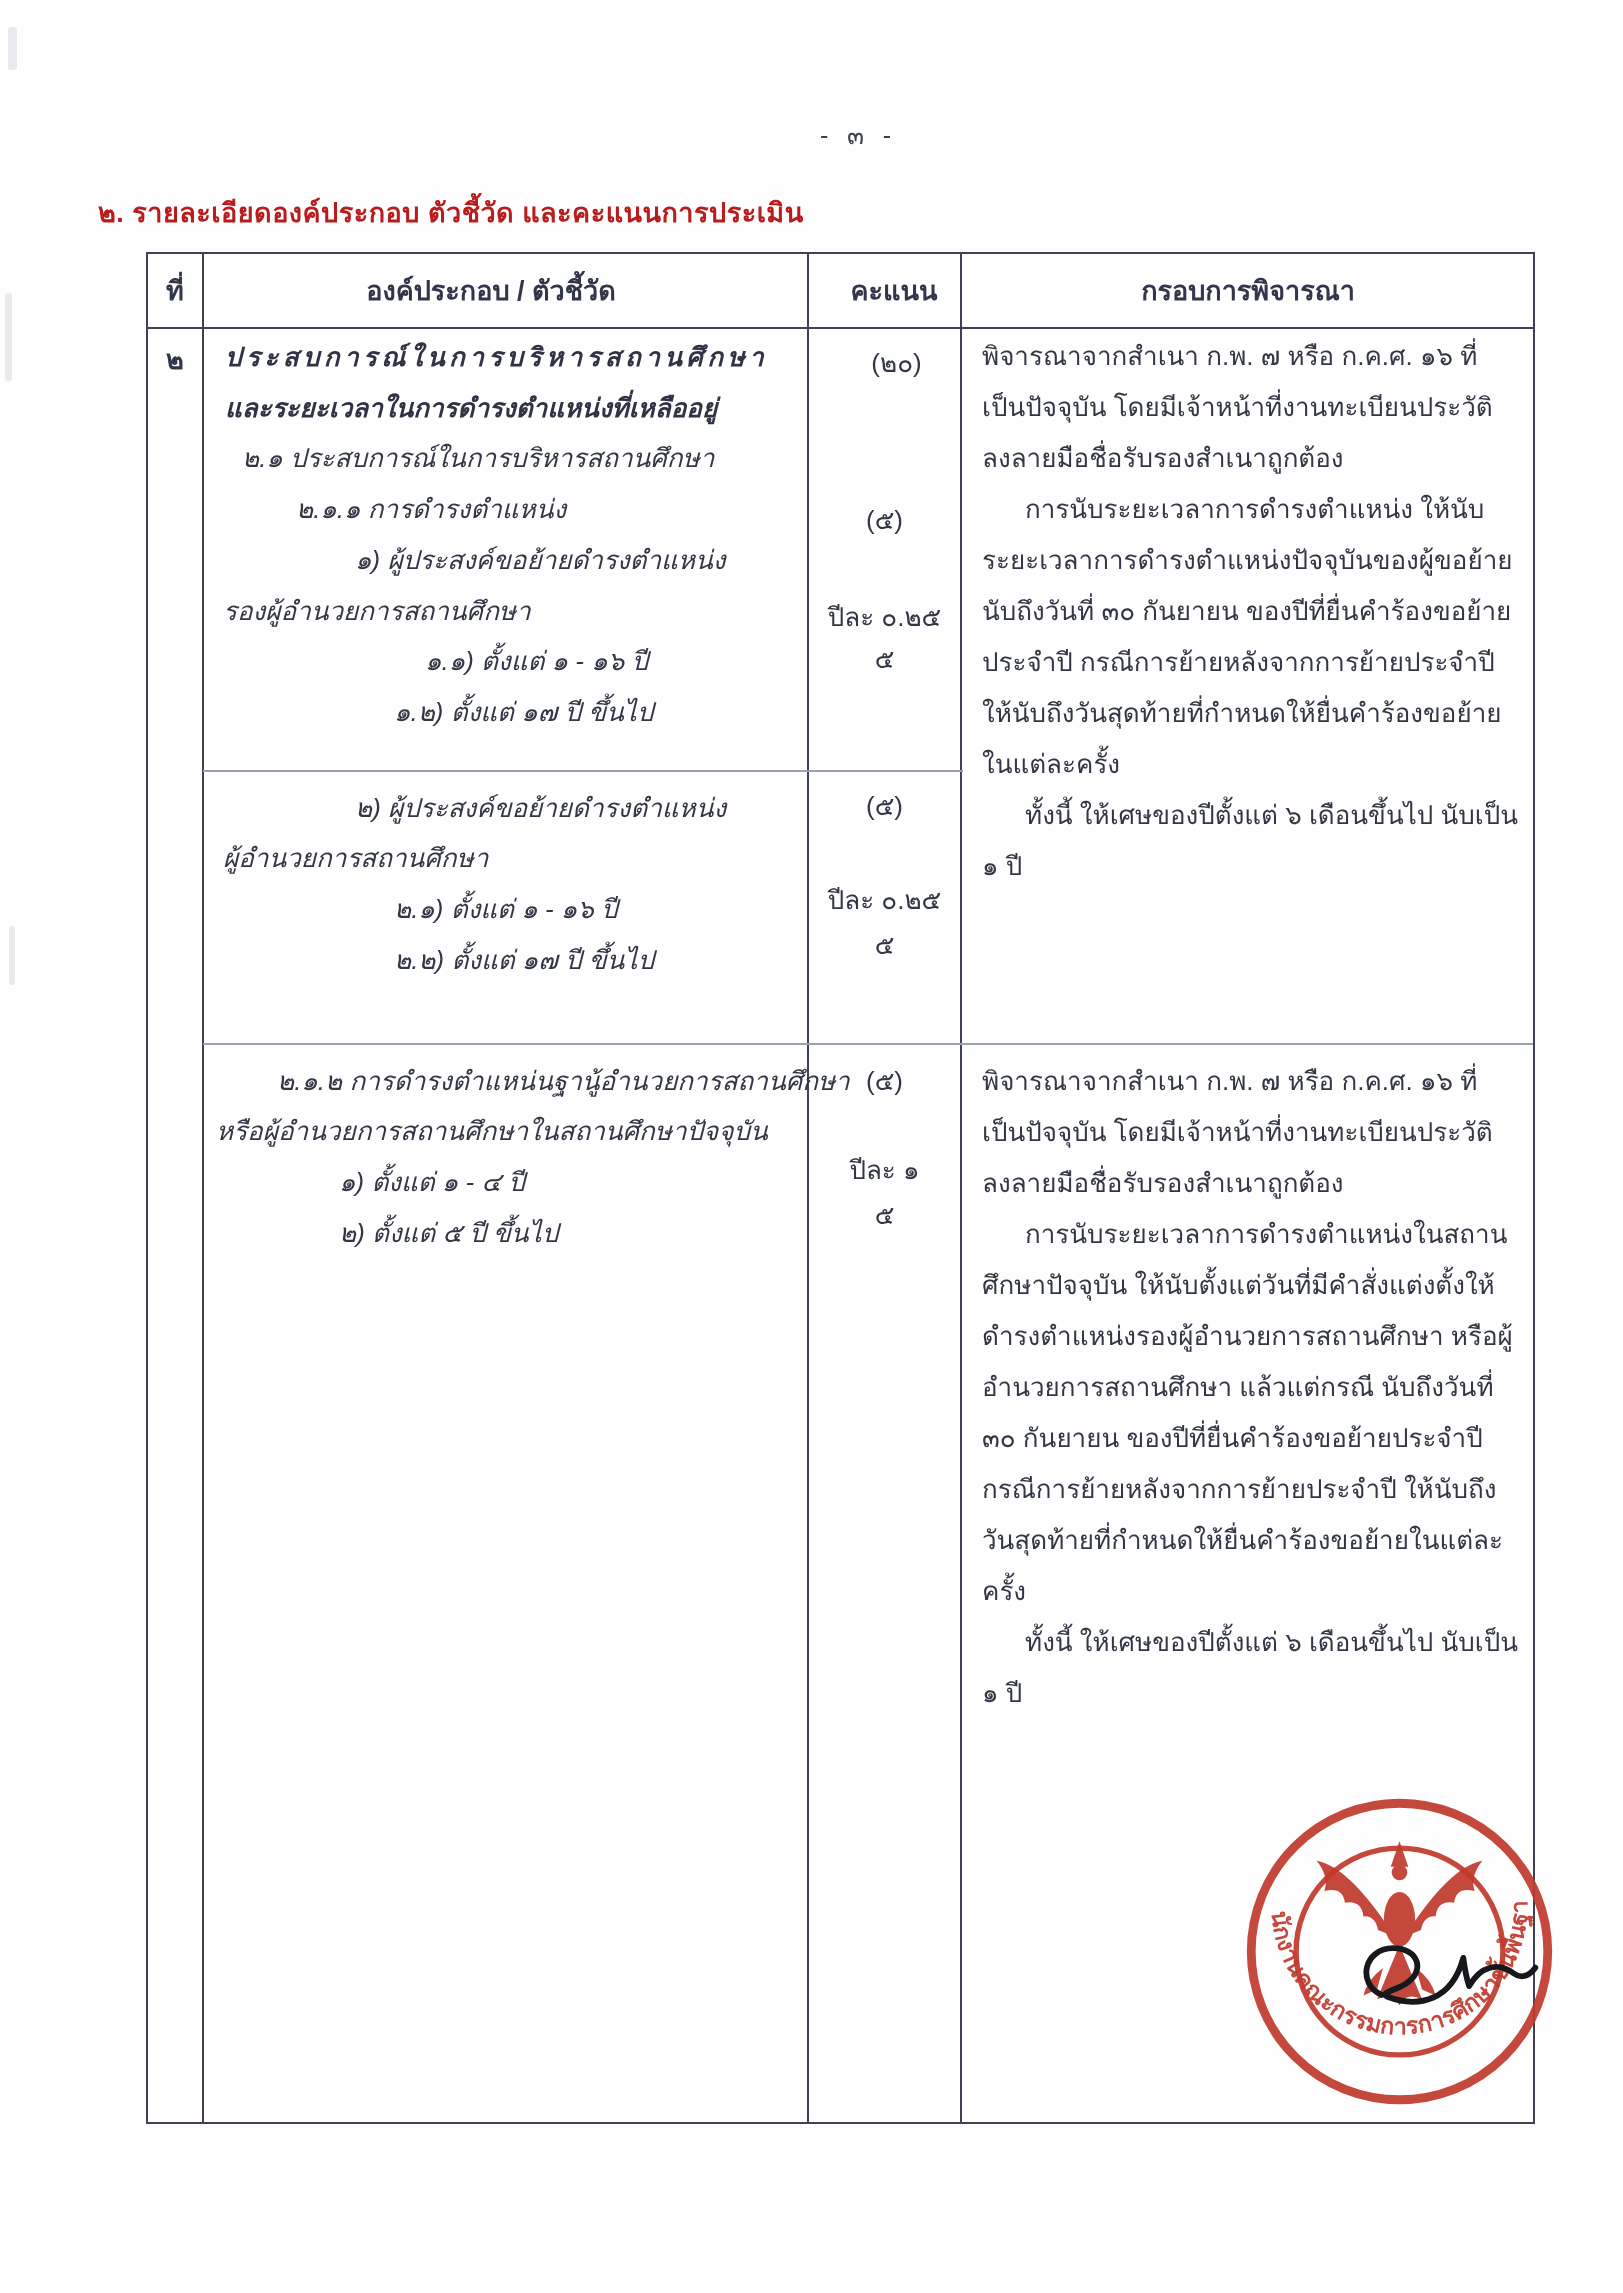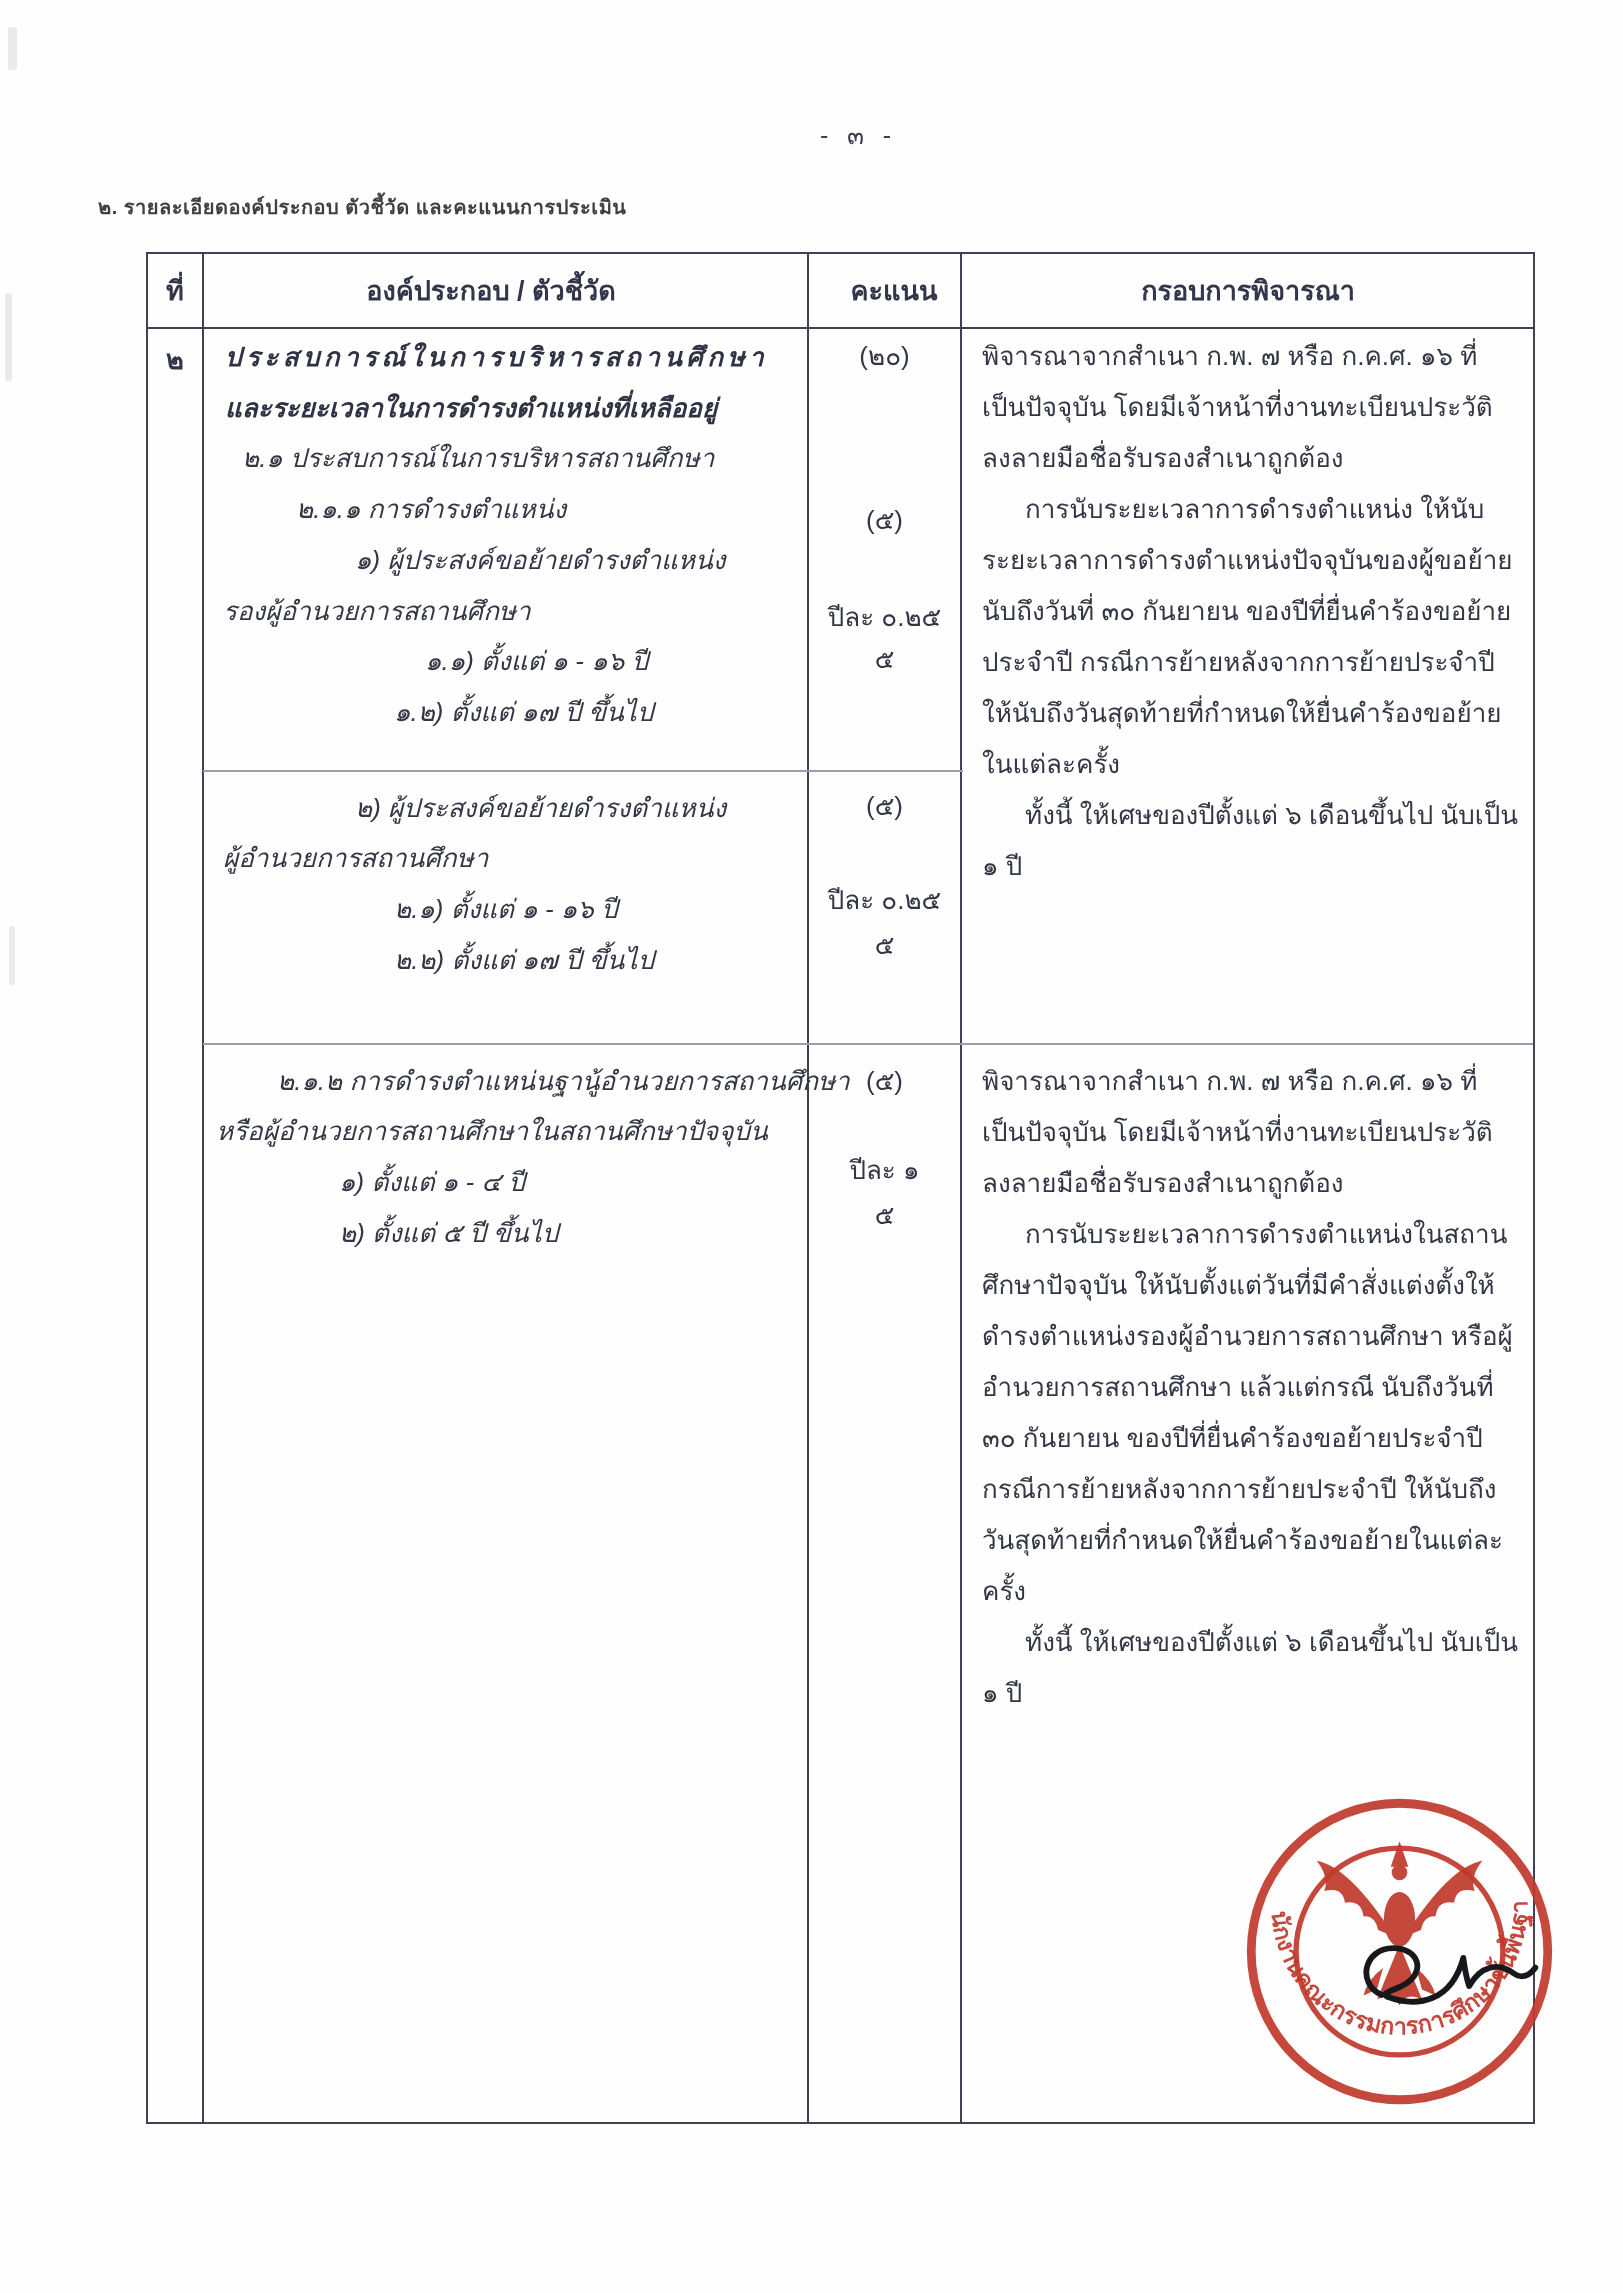--- a/index.html
+++ b/index.html
@@ -11,21 +11,21 @@
     font-family:"Liberation Sans","DejaVu Sans",sans-serif;
     color:#333745;
   }
   .smudge{position:absolute;background:#dfe1e7;opacity:.7;border-radius:2.9px;}
   .page-number{
     position:absolute;top:115px;left:683px;width:351px;
     text-align:center;font-size:25px;letter-spacing:5.9px;color:#3a3e4d;
   }
   .doc-heading{
     position:absolute;top:191px;left:98px;
-    font-size:20px;font-weight:bold;color:#404040;letter-spacing:0.5px;
+    font-size:27px;font-weight:bold;color:#b91c1c;letter-spacing:0.5px;
   }
   
   .tbl{
     position:absolute;left:146px;top:252px;width:1389px;height:1872px;
     border:2.4px solid #3e4252;box-sizing:border-box;
   }
   .vline{position:absolute;top:0;bottom:0;width:2px;background:#3e4252;}
   .vline.c1{left:54px;}
   .vline.c2{left:659px;}
   .vline.c3{left:812px;}
@@ -93,21 +93,21 @@
 
     <div class="tline bold ls-wide" style="top:78px;left:77px;">ประสบการณ์ในการบริหารสถานศึกษา</div>
     <div class="tline bold" style="top:129px;left:77px;">และระยะเวลาในการดำรงตำแหน่งที่เหลืออยู่</div>
     <div class="tline" style="top:179px;left:94px;">๒.๑ ประสบการณ์ในการบริหารสถานศึกษา</div>
     <div class="tline" style="top:230px;left:148px;">๒.๑.๑ การดำรงตำแหน่ง</div>
     <div class="tline" style="top:281px;left:207px;">๑) ผู้ประสงค์ขอย้ายดำรงตำแหน่ง</div>
     <div class="tline" style="top:332px;left:75px;">รองผู้อำนวยการสถานศึกษา</div>
     <div class="tline" style="top:382px;left:246px;margin-left:31px;">๑.๑) ตั้งแต่ ๑ - ๑๖ ปี</div>
     <div class="tline" style="top:433px;left:246px;">๑.๒) ตั้งแต่ ๑๗ ปี ขึ้นไป</div>
 
-    <div class="score-item" style="top:77px;">(๒๐)</div>
+    <div class="score-item" style="top:84px;padding-left:12px;">(๒๐)</div>
     <div class="score-item" style="top:241px;">(๕)</div>
     <div class="score-item" style="top:338px;">ปีละ ๐.๒๕</div>
     <div class="score-item" style="top:380px;">๕</div>
 
     <div class="crit-block" style="top:77px;">
       <p>พิจารณาจากสำเนา ก.พ. ๗ หรือ ก.ค.ศ. ๑๖ ที่เป็นปัจจุบัน โดยมีเจ้าหน้าที่งานทะเบียนประวัติ ลงลายมือชื่อรับรองสำเนาถูกต้อง</p>
       <p class="ind">การนับระยะเวลาการดำรงตำแหน่ง ให้นับระยะเวลาการดำรงตำแหน่งปัจจุบันของผู้ขอย้าย นับถึงวันที่ ๓๐ กันยายน ของปีที่ยื่นคำร้องขอย้ายประจำปี กรณีการย้ายหลังจากการย้ายประจำปี ให้นับถึงวันสุดท้ายที่กำหนดให้ยื่นคำร้องขอย้าย ในแต่ละครั้ง</p>
       <p class="ind">ทั้งนี้ ให้เศษของปีตั้งแต่ ๖ เดือนขึ้นไป นับเป็น ๑ ปี</p>
     </div>
 

